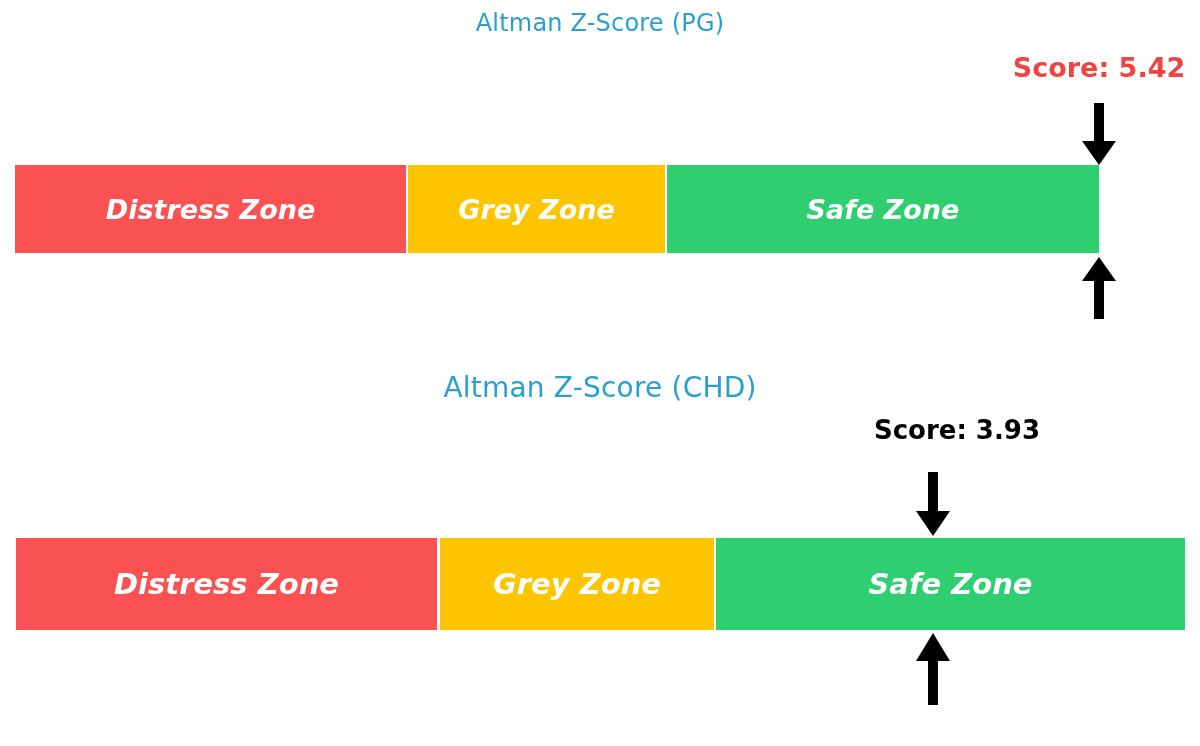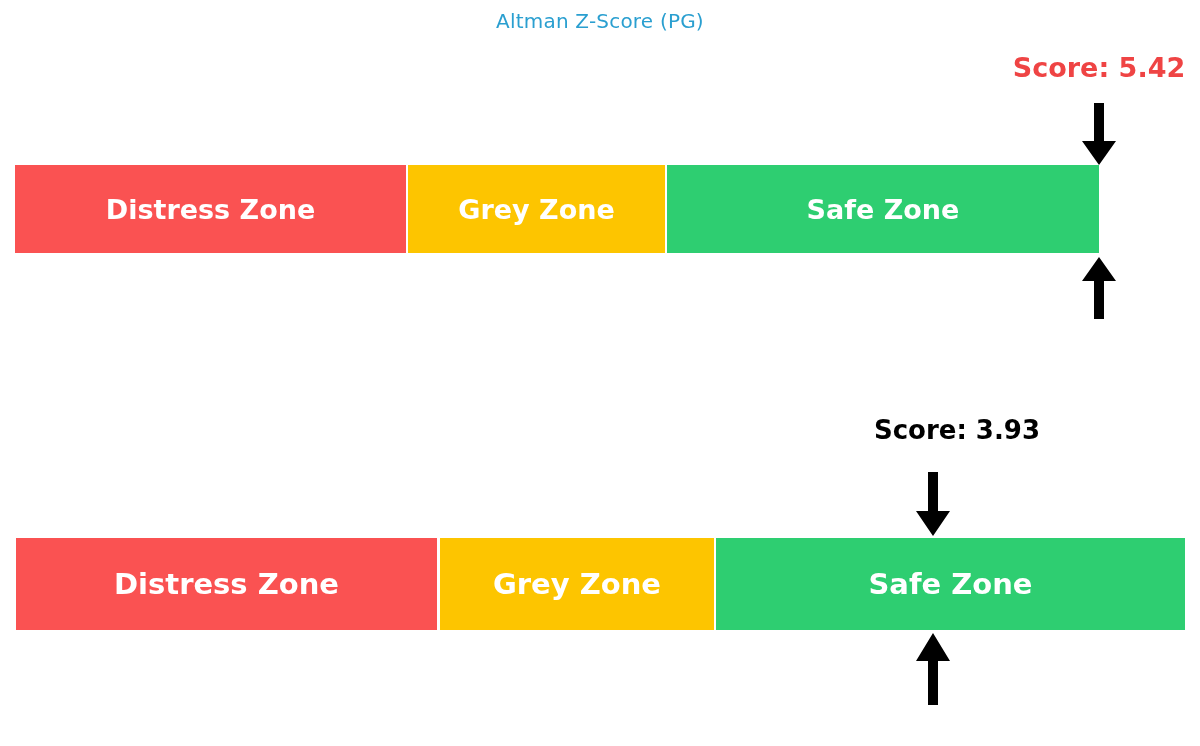--- a/index.html
+++ b/index.html
@@ -29,21 +29,21 @@
   .chart-title {
     position: absolute;
     width: 1200px;
     text-align: center;
     color: #2a9fd0;
     font-family: "DejaVu Sans", sans-serif;
     font-weight: 400;
     letter-spacing: 0.2px;
     white-space: nowrap;
   }
-  #title-pg  { top: 9px;  left: 0; font-size: 20px; }
+  #title-pg  { top: 9px;  left: 0; font-size: 24px; }
   #title-chd { top: 371px; left: 0; font-size: 28px; }
 
   
   .bar-track {
     position: absolute;
     display: flex;
     flex-direction: row;
     align-items: stretch;
   }
   .zone {
@@ -52,20 +52,21 @@
     align-items: center;
     justify-content: center;
     box-sizing: border-box;
   }
   .zone-label {
     color: #ffffff;
     font-family: "DejaVu Sans", sans-serif;
     font-weight: bold;
     white-space: nowrap;
     text-shadow: 0 0 0 rgba(0,0,0,0);
+    font-style: italic;
   }
   .zone.distress { background: #fa5252; }
   .zone.grey     { background: #fdc500; }
   .zone.safe     { background: #2ece71; }
 
   
   #bar-pg { left: 15px; top: 165px; width: 1084px; height: 88px; }
   #bar-pg .zone.distress { width: 391px; }
   #bar-pg .zone.grey     { width: 257px; margin-left: 2px; }
   #bar-pg .zone.safe     { width: 432px; margin-left: 2px; }
@@ -131,20 +132,21 @@
   </div>
 
   <div class="arrow" id="arrow-up-pg">
     <svg viewBox="0 0 34 62" preserveAspectRatio="none">
       <path d="M17 0 L34 24 H22 V62 H12 V24 H0 Z" fill="#000000"></path>
     </svg>
   </div>
 
   <div class="panel" id="panel-chd"></div>
 
+  <div class="chart-title" id="title-chd" style="color: rgb(42, 159, 208);">Altman Z-Score (CHD)</div>
 
   <div class="score-label" id="score-label-chd" style="color: rgb(0, 0, 0); margin-left: 24px;">Score: 3.93</div>
 
   <div class="arrow" id="arrow-down-chd">
     <svg viewBox="0 0 34 64" preserveAspectRatio="none">
       <path d="M12 0 H22 V39 H34 L17 64 L0 39 H12 Z" fill="#000000"></path>
     </svg>
   </div>
 
   <div class="bar-track" id="bar-chd">

